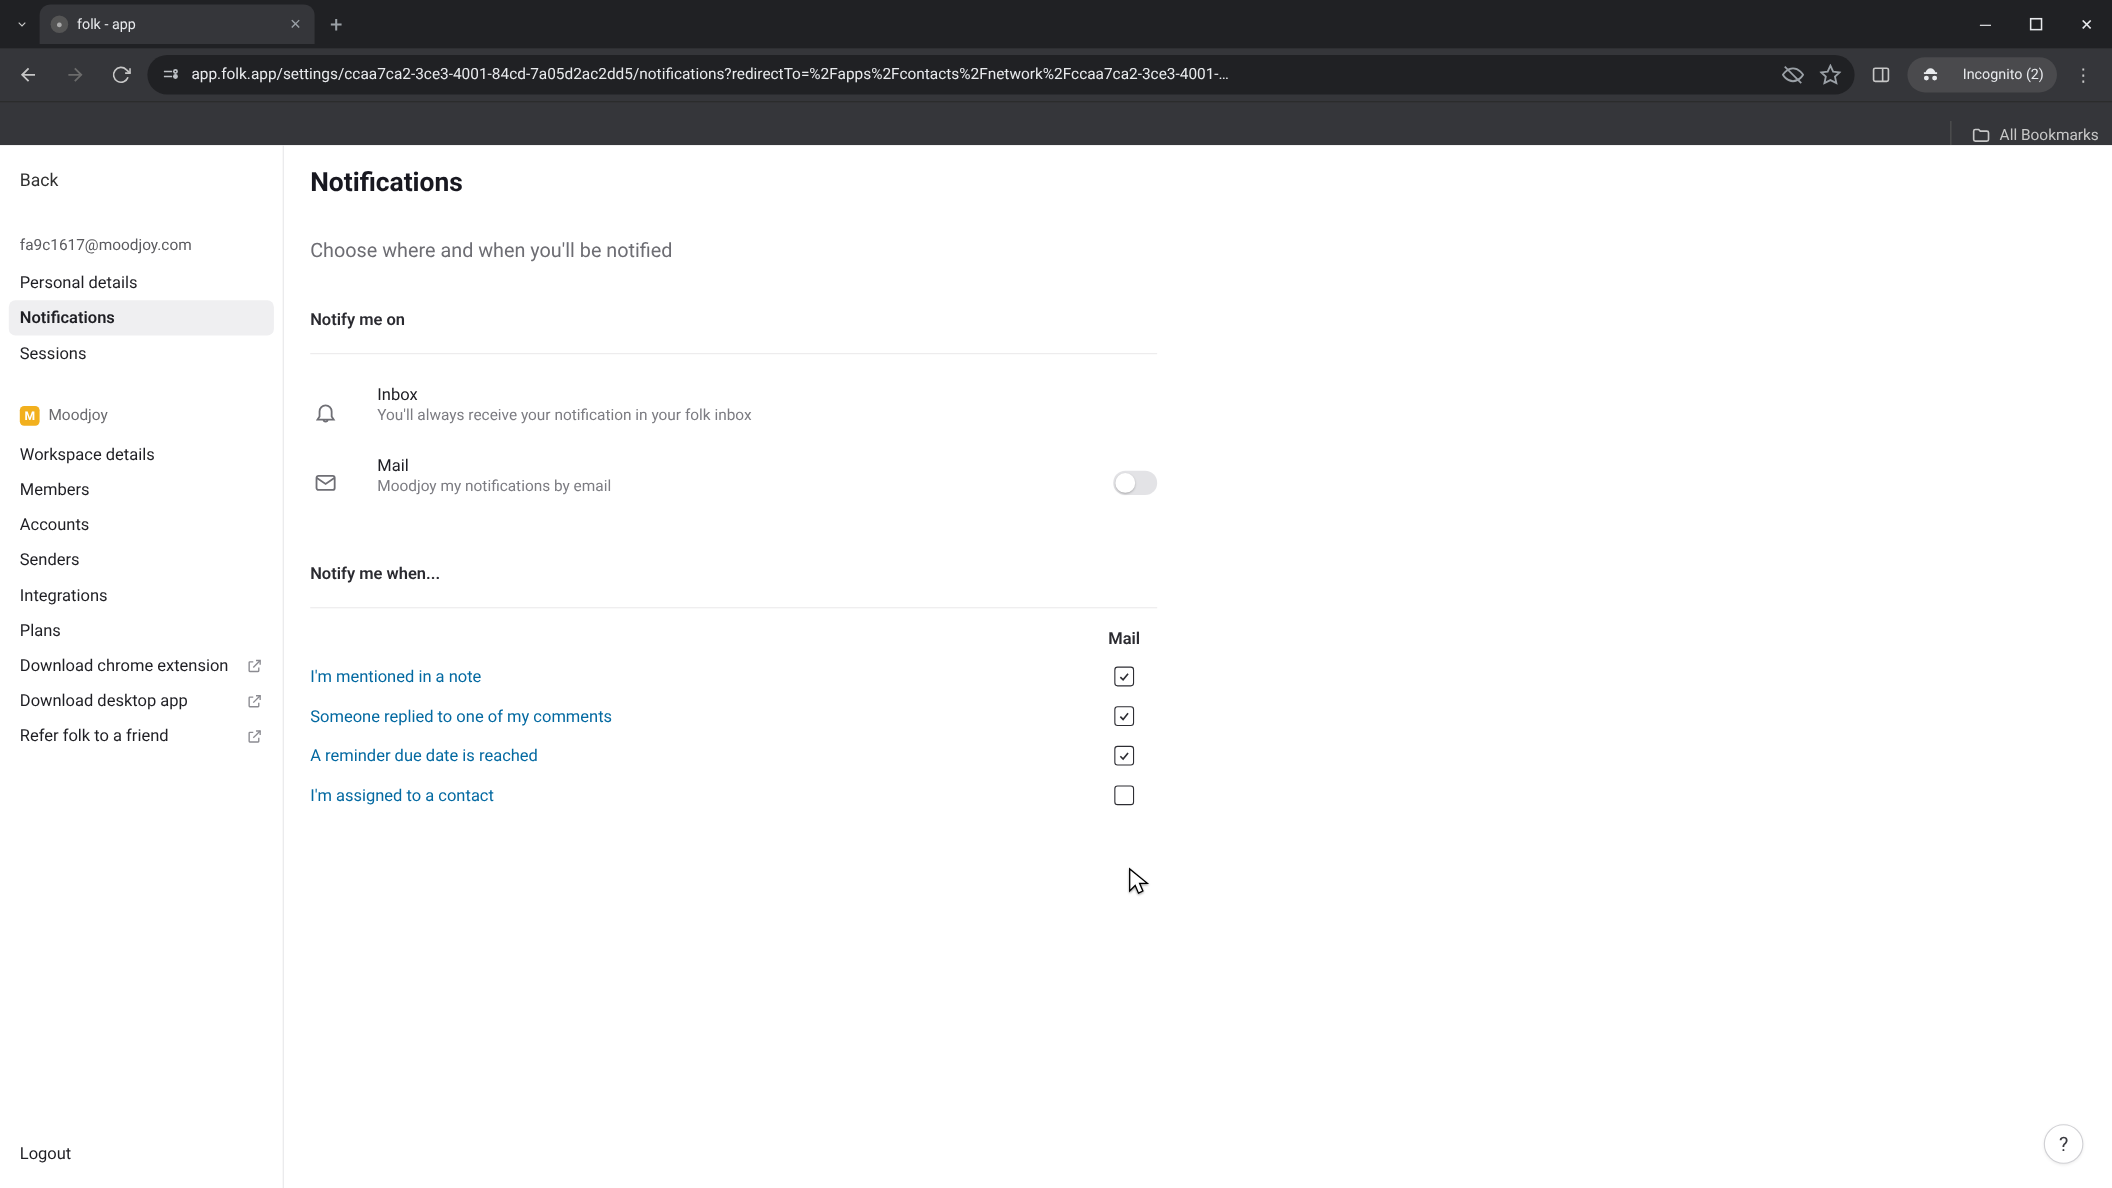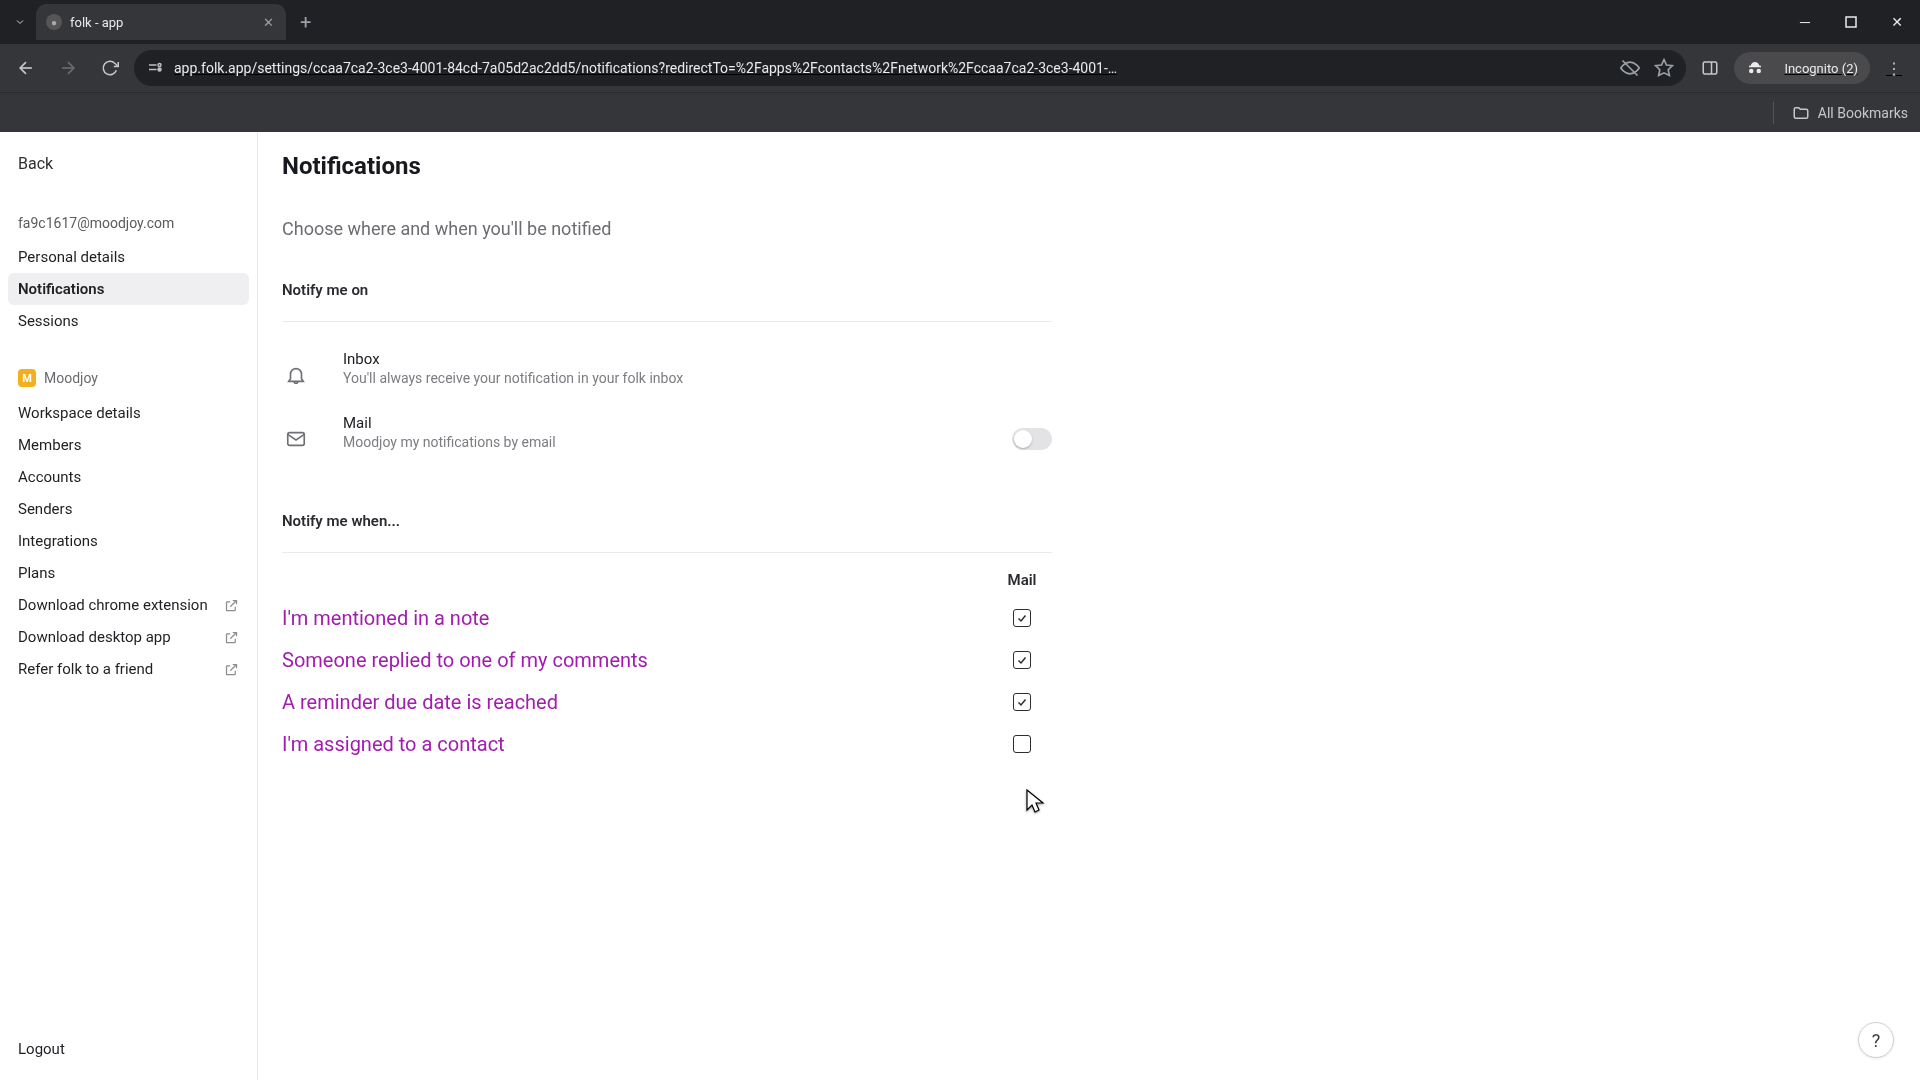--- a/index.html
+++ b/index.html
@@ -39,21 +39,21 @@
     background:#555;display:flex;align-items:center;justify-content:center;font-size:10px;color:#aaa;
   }
   .tab .tab-title{flex:1;white-space:nowrap;overflow:hidden;text-overflow:ellipsis}
   .tab .tab-close{color:#9aa0a6;font-size:13px;padding:2px;}
   .new-tab{color:#9aa0a6;font-size:20px;padding:0 14px;}
   .window-controls{margin-left:auto;display:flex;color:#e8eaed}
   .window-controls div{width:46px;height:44px;display:flex;align-items:center;justify-content:center;font-size:14px}
 
   .toolbar {
     height:48px;background:#35363a;display:flex;align-items:center;
-    padding:0 8px;gap:6px;text-decoration:underline;
+    padding:0 8px;gap:6px;
   }
   .tb-btn{
     width:36px;height:36px;border-radius:50%;
     display:flex;align-items:center;justify-content:center;
     color:#c7c7c7;font-size:18px;
   }
   .tb-btn.dim{color:#6b6b6b}
   .omnibox{
     flex:1;height:36px;background:#202124;border-radius:18px;
     display:flex;align-items:center;padding:0 12px;color:#bdc1c6;font-size:14px;gap:10px;
@@ -68,21 +68,21 @@
   .incog-pill{
     display:flex;align-items:center;gap:20px;
     background:#4a4a4d;border-radius:18px;height:32px;padding:0 12px;
     color:#e8eaed;font-size:13px;
   }
   .incog-pill .hat{width:18px;height:18px}
   .kebab{width:36px;height:36px;display:flex;align-items:center;justify-content:center;color:#c7c7c7}
 
   .bookmarks-bar{
     height:40px;background:#35363a;border-top:1px solid #2b2b2b;
-    display:flex;align-items:center;justify-content:flex-end;
+    display:flex;align-items:flex-end;justify-content:flex-end;
     padding:0 12px;color:#c7c7c7;font-size:14px;gap:8px;
   }
   .bookmarks-bar .sep{width:1px;height:22px;background:#555;margin-right:10px}
   .bookmarks-bar .folder{display:flex;align-items:center;gap:8px}
 
   
   .viewport{
     position:absolute;left:0;right:0;top:132px;bottom:0;
     background:#fff;display:flex;
   }
@@ -162,21 +162,21 @@
     display:flex;max-width:770px;margin-top:4px;margin-bottom:8px;
   }
   .grid-head .gh-spacer{flex:1}
   .grid-head .gh-col{
     width:60px;text-align:center;font-size:15px;font-weight:600;color:#2a2a30;
   }
   .when-row{
     display:flex;align-items:center;max-width:770px;
     padding:9px 0;
   }
-  .when-row .wr-label{flex:1;font-size:20px;color:#a21caf}
+  .when-row .wr-label{flex:1;font-size:15px;color:#0369a1}
   .when-row .wr-cell{width:60px;display:flex;justify-content:center}
   .chk{
     width:18px;height:18px;border:1.5px solid #2d2d33;border-radius:3px;
     display:flex;align-items:center;justify-content:center;background:#fff;
   }
   .chk.checked svg{display:block}
   .chk svg{display:none;width:12px;height:12px;color:#2d2d33}
   .chk:not(.checked) svg{display:none}
 
   

